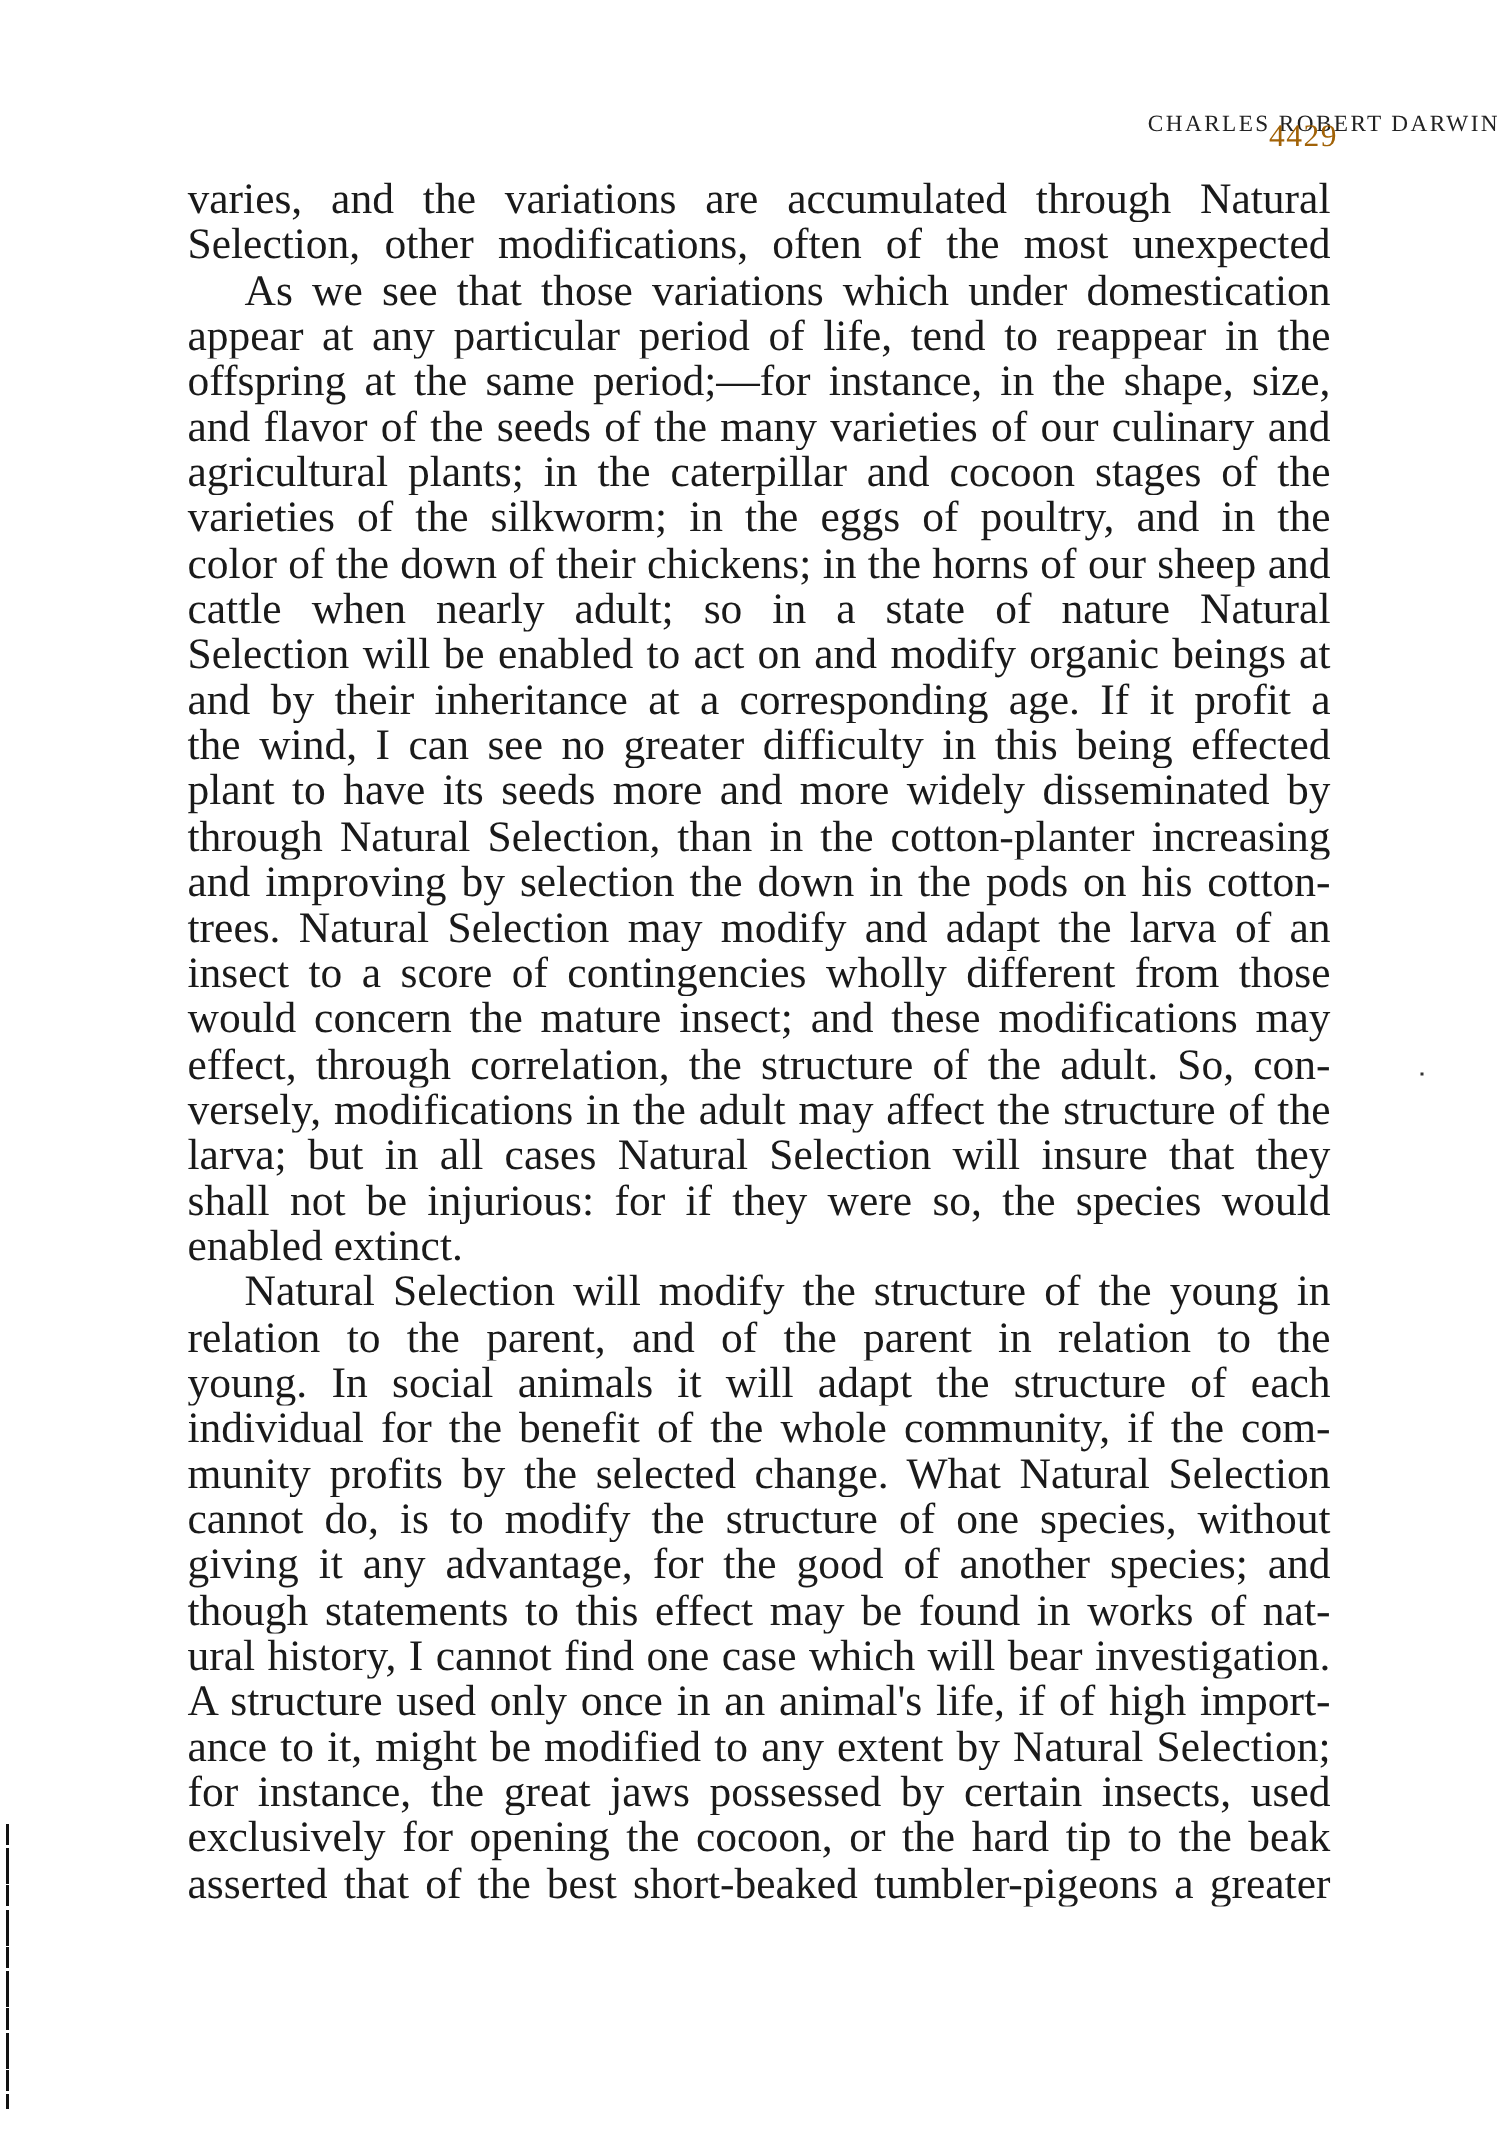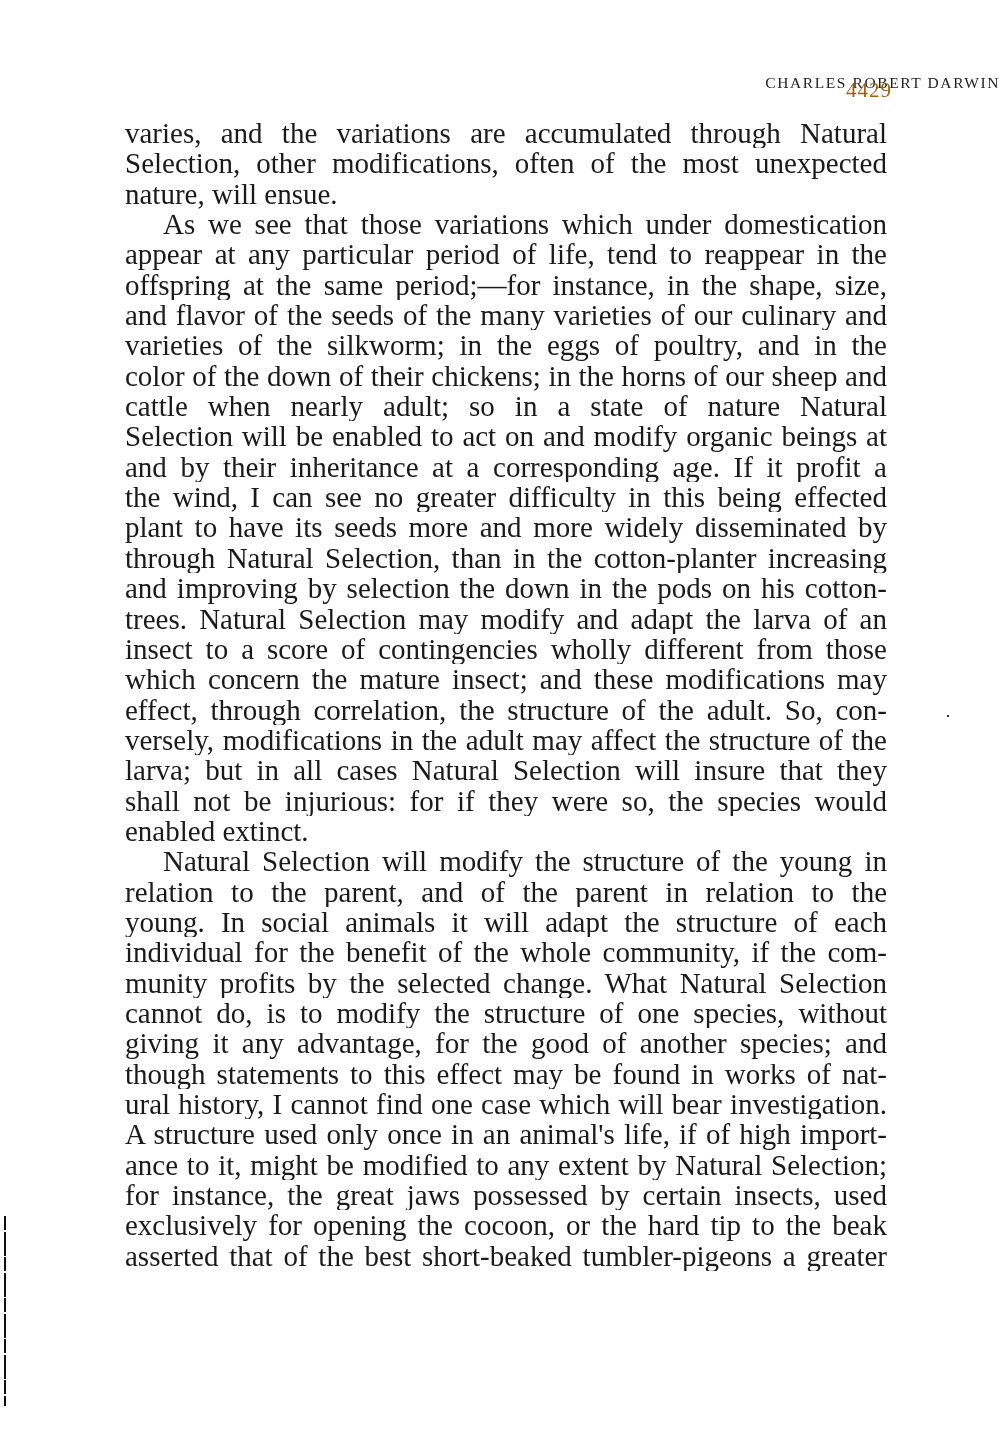--- a/index.html
+++ b/index.html
@@ -40,37 +40,37 @@
 </head>
 <body>
 
 <div>
   <div class="running-head">CHARLES ROBERT DARWIN</div>
   <div class="folio">4429</div>
 
   <div class="text-block" id="text-block">
       <div class="line">varies, and the variations are accumulated through Natural</div>
       <div class="line">Selection, other modifications, often of the most unexpected</div>
-      <div class="line last">nature, will ensue.</div>
       <div class="line indent">As we see that those variations which under domestication</div>
       <div class="line">appear at any particular period of life, tend to reappear in the</div>
       <div class="line">offspring at the same period;—for instance, in the shape, size,</div>
       <div class="line">and flavor of the seeds of the many varieties of our culinary and</div>
+      <div class="line">agricultural plants; in the caterpillar and cocoon stages of the</div>
       <div class="line">varieties of the silkworm; in the eggs of poultry, and in the</div>
       <div class="line">color of the down of their chickens; in the horns of our sheep and</div>
       <div class="line">cattle when nearly adult; so in a state of nature Natural</div>
       <div class="line">Selection will be enabled to act on and modify organic beings at</div>
       <div class="line">and by their inheritance at a corresponding age.  If it profit a</div>
       <div class="line">the wind, I can see no greater difficulty in this being effected</div>
       <div class="line">plant to have its seeds more and more widely disseminated by</div>
       <div class="line">through Natural Selection, than in the cotton-planter increasing</div>
       <div class="line">and improving by selection the down in the pods on his cotton-</div>
       <div class="line">trees.  Natural Selection may modify and adapt the larva of an</div>
       <div class="line">insect to a score of contingencies wholly different from those</div>
-      <div class="line">which concern the mature insect; and these modifications may</div>
+      <div class="line">would concern the mature insect; and these modifications may</div>
       <div class="line">effect, through correlation, the structure of the adult.  So, con-</div>
       <div class="line">versely, modifications in the adult may affect the structure of the</div>
       <div class="line">larva; but in all cases Natural Selection will insure that they</div>
       <div class="line">shall not be injurious: for if they were so, the species would</div>
       <div class="line last">enabled extinct.</div>
       <div class="line indent">Natural Selection will modify the structure of the young in</div>
       <div class="line">relation to the parent, and of the parent in relation to the</div>
       <div class="line">young.  In social animals it will adapt the structure of each</div>
       <div class="line">individual for the benefit of the whole community, if the com-</div>
       <div class="line">munity profits by the selected change.  What Natural Selection</div>

